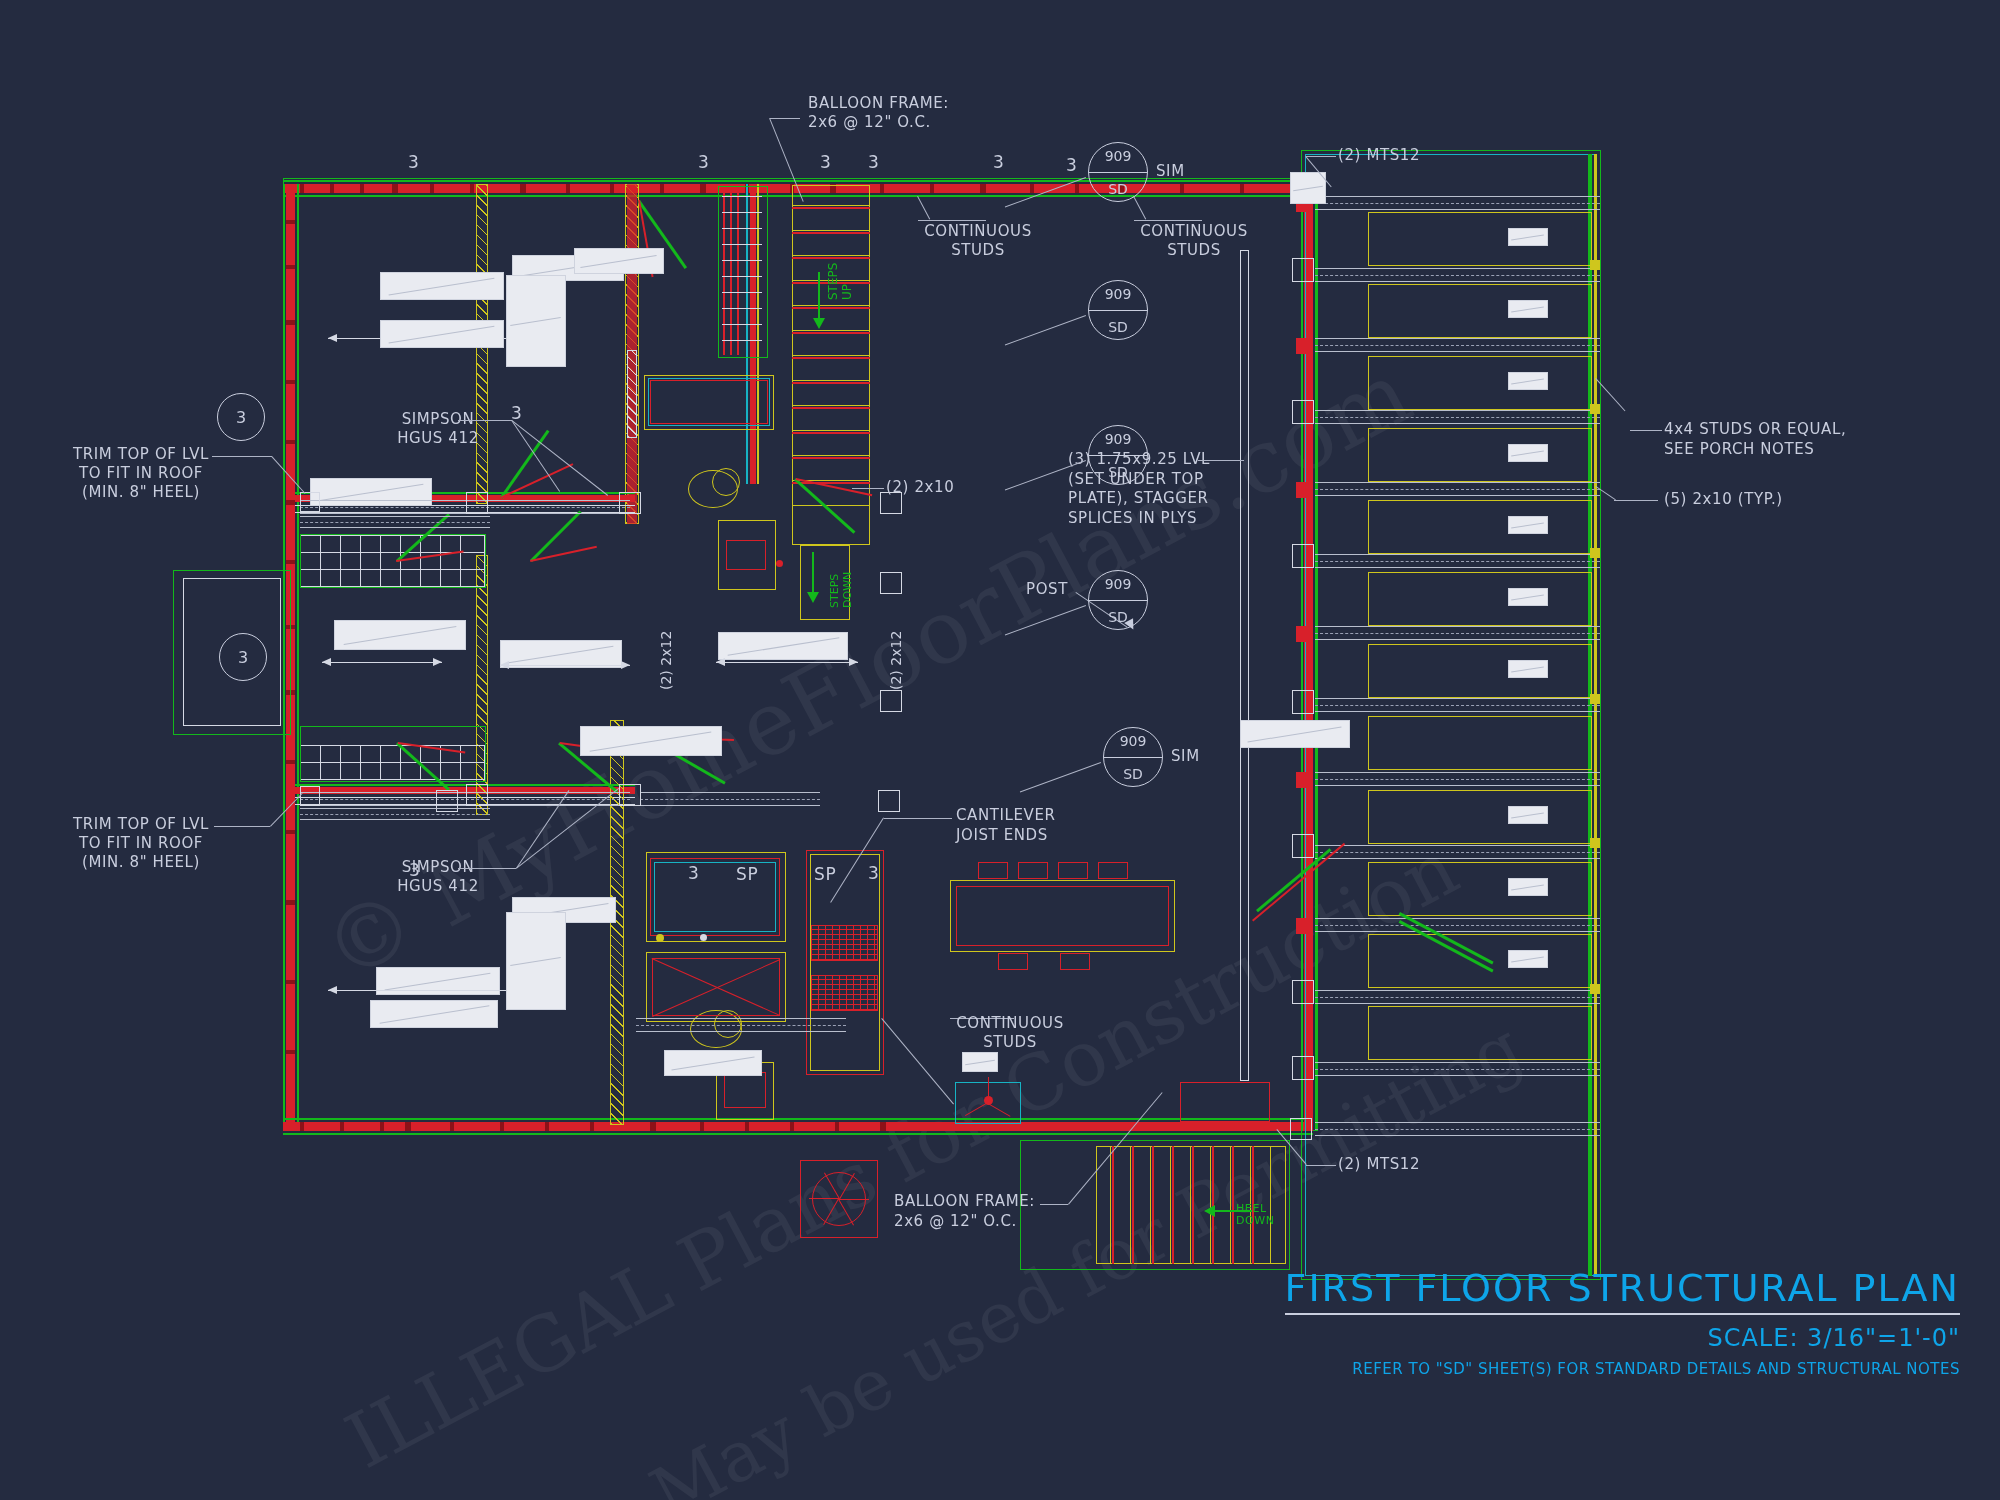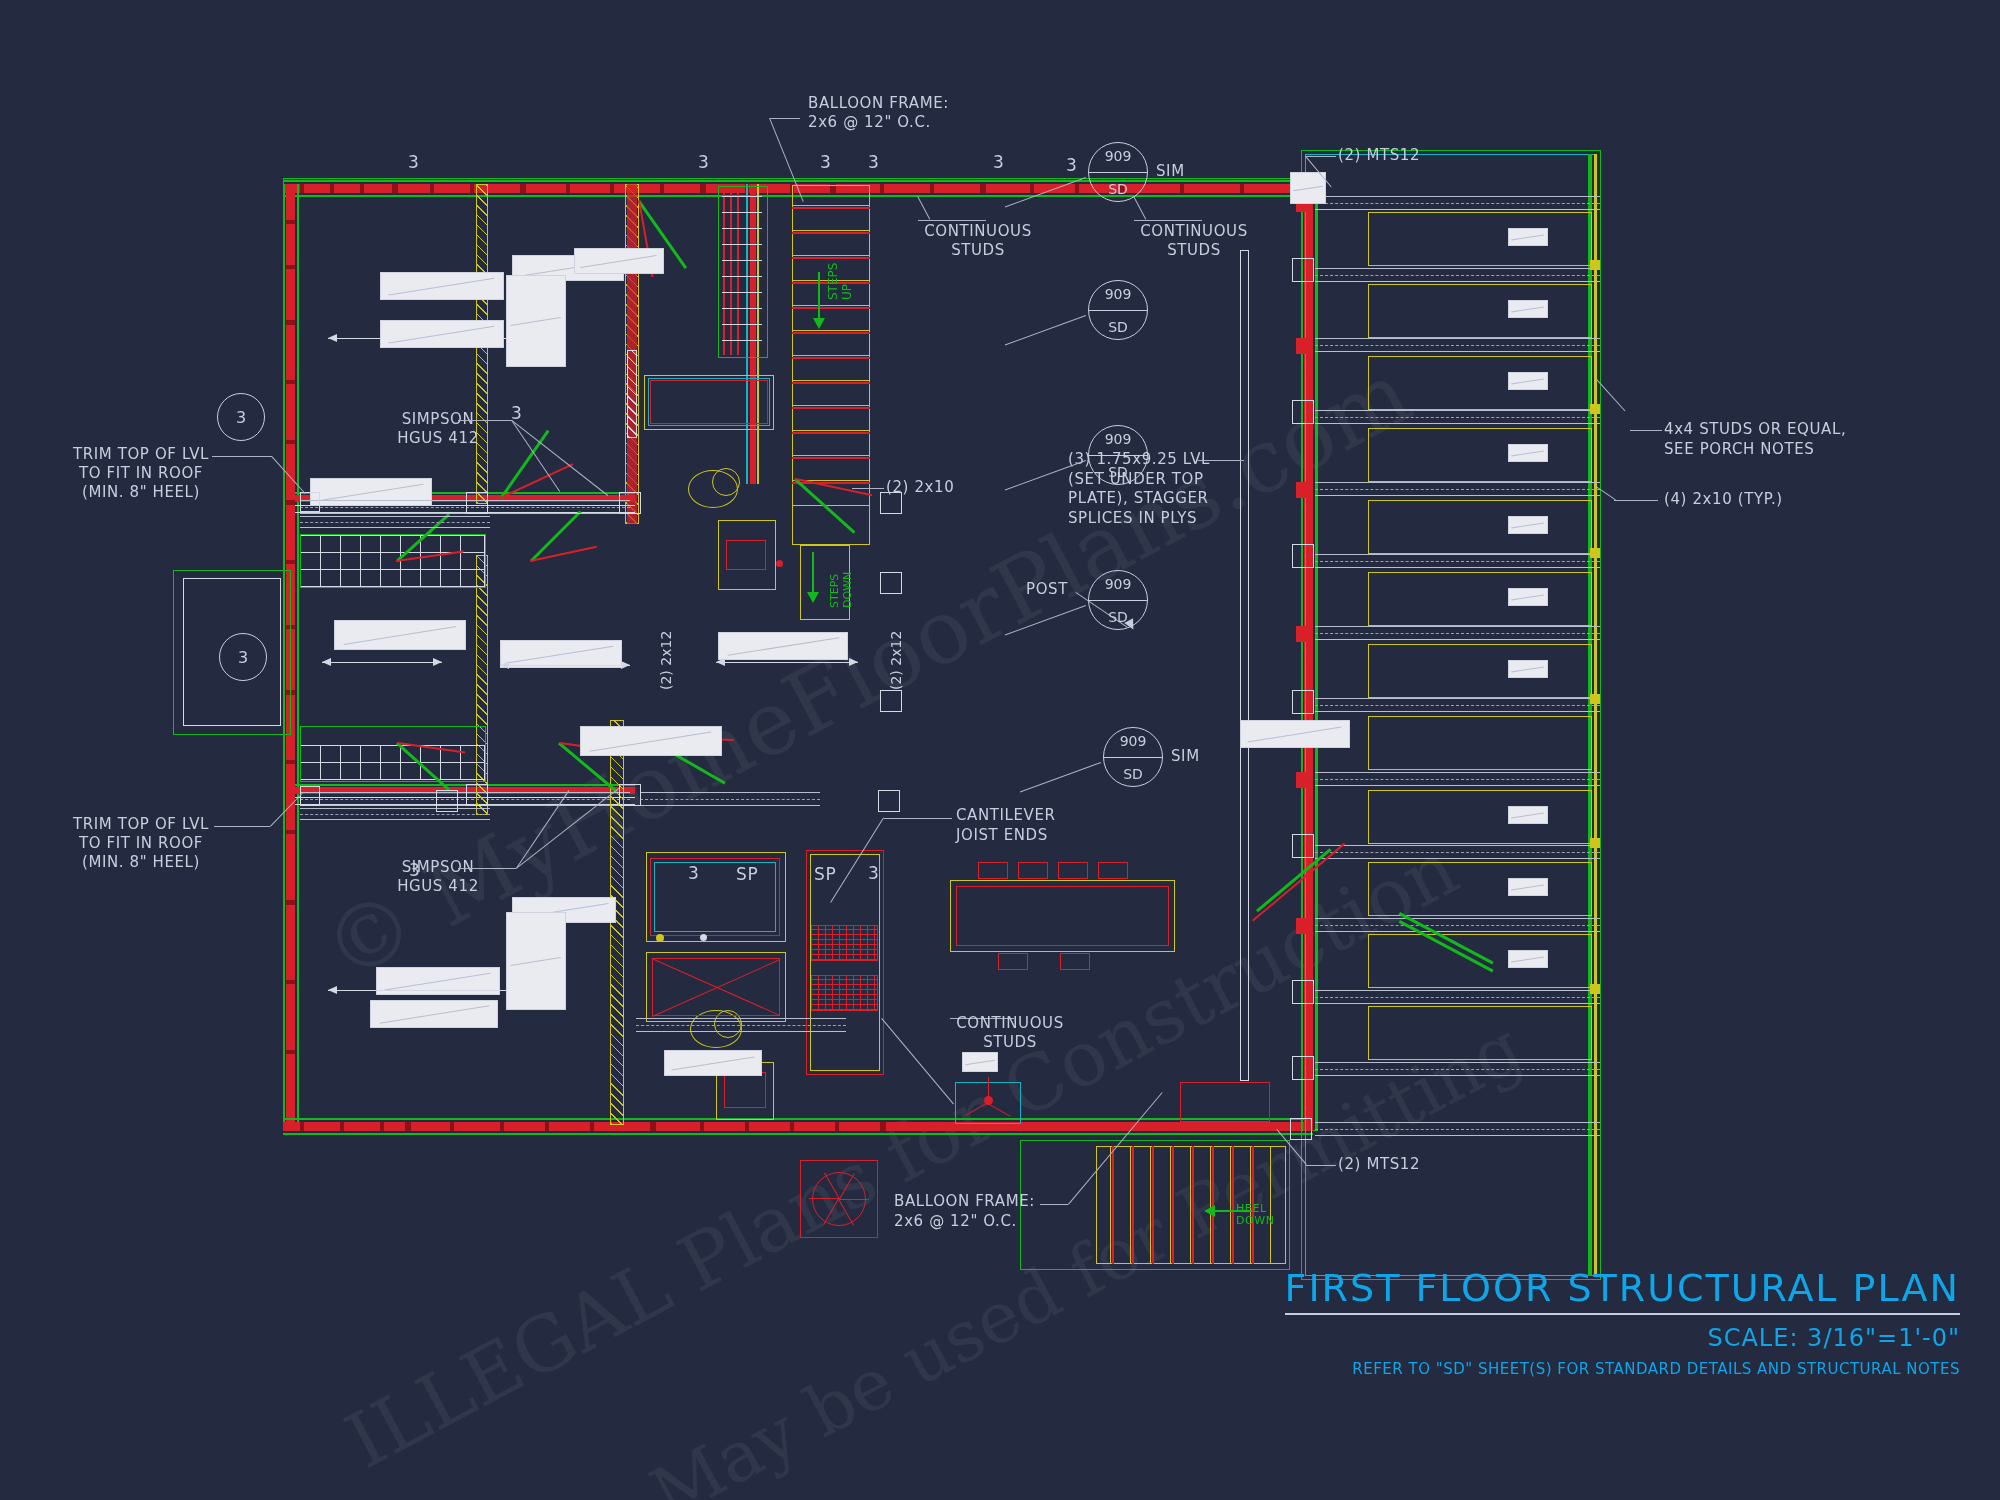--- a/index.html
+++ b/index.html
@@ -594,21 +594,21 @@
   <div class="txt" style="left:956px;top:806px;line-height:1.3;">CANTILEVER
 JOIST ENDS</div>
   <div class="lead" style="left:884px;top:818px;width:68px;height:1px;"></div>
   <div class="lead" style="left:884px;top:818px;width:100px;height:1px;transform:rotate(122deg);"></div>
 
   <div class="txt" style="left:1664px;top:420px;line-height:1.3;">4x4 STUDS OR EQUAL,
 SEE PORCH NOTES</div>
   <div class="lead" style="left:1630px;top:430px;width:32px;height:1px;"></div>
   <div class="lead" style="left:1596px;top:378px;width:44px;height:1px;transform:rotate(48deg);"></div>
 
-  <div class="txt" style="left:1664px;top:490px;">(4) 2x10 (TYP.)</div>
+  <div class="txt" style="left:1664px;top:490px;">(5) 2x10 (TYP.)</div>
   <div class="lead" style="left:1614px;top:500px;width:44px;height:1px;"></div>
   <div class="lead" style="left:1596px;top:486px;width:24px;height:1px;transform:rotate(34deg);"></div>
 
   <div class="txt" style="left:1338px;top:146px;">(2) MTS12</div>
   <div class="lead" style="left:1306px;top:156px;width:30px;height:1px;"></div>
   <div class="lead" style="left:1306px;top:156px;width:40px;height:1px;transform:rotate(50deg);"></div>
 
   <div class="txt" style="left:1338px;top:1155px;">(2) MTS12</div>
   <div class="lead" style="left:1306px;top:1165px;width:30px;height:1px;"></div>
   <div class="lead" style="left:1306px;top:1165px;width:46px;height:1px;transform:rotate(-130deg);"></div>

